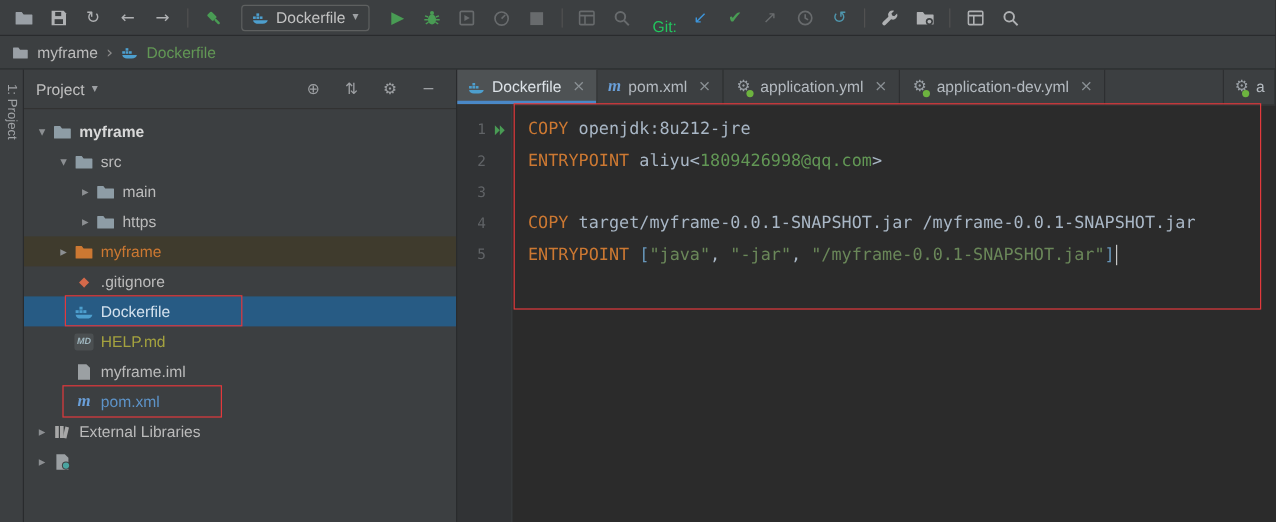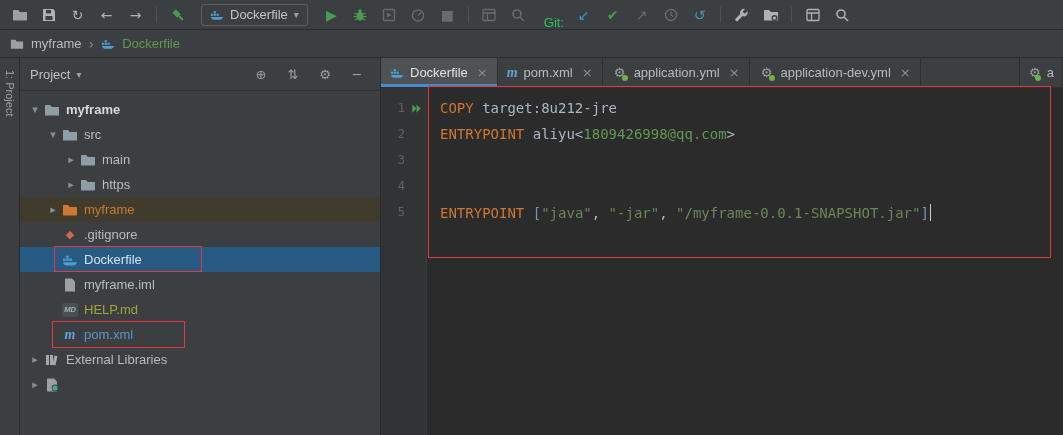--- a/index.html
+++ b/index.html
@@ -337,34 +337,34 @@
         <span class="fic">
             <svg class="i16 docker">
               <use href="#i-docker"></use>
             </svg>
           </span>
         <span class="lbl c-sel">Dockerfile</span>
       </div>
       <div class="row ind1">
         <span class="arr"></span>
         <span class="fic">
-            <svg class="i16 gfile">
-              <use href="#i-file"></use>
-            </svg>
-          </span>
-        <span class="lbl">myframe.iml</span>
-      </div>
-      <div class="row ind1">
-        <span class="arr"></span>
-        <span class="fic">
             <span class="chip mdchip">
               <i>MD</i>
             </span>
           </span>
         <span class="lbl c-md">HELP.md</span>
+      </div>
+      <div class="row ind1">
+        <span class="arr"></span>
+        <span class="fic">
+            <svg class="i16 gfile">
+              <use href="#i-file"></use>
+            </svg>
+          </span>
+        <span class="lbl">myframe.iml</span>
       </div>
       <div class="row ind1">
         <span class="arr"></span>
         <span class="fic">
             <span class="mvn glyph">m</span>
           </span>
         <span class="lbl c-pom">pom.xml</span>
       </div>
       <div class="row ind0">
         <span class="arr glyph">▸</span>
@@ -428,35 +428,36 @@
     <div class="editorbody">
       <div class="gutterbg"></div>
       <div class="code">
         <div class="cl">
           <span class="num">1</span>
           <span class="gict">
               <svg viewBox="0 0 16 16">
                 <use href="#i-run2"></use>
               </svg>
             </span>
-          <span class="src"><span class="k">COPY</span><span class="p"> target:8u212-jre</span></span>
+          <span class="src"><span class="k">COPY</span><span class="p"> openjdk:8u212-jre</span></span>
         </div>
         <div class="cl">
           <span class="num">2</span>
           <span class="gict"></span>
           <span class="src"><span class="k">ENTRYPOINT</span><span class="p"> aliyu&lt;</span><span class="e">1809426998@qq.com</span><span class="p">&gt;</span></span>
         </div>
         <div class="cl">
           <span class="num">3</span>
           <span class="gict"></span>
           <span class="src"></span>
         </div>
         <div class="cl">
           <span class="num">4</span>
           <span class="gict"></span>
+          <span class="src"><span class="k">COPY</span><span class="p"> target/myframe-0.0.1-SNAPSHOT.jar /myframe-0.0.1-SNAPSHOT.jar</span></span>
         </div>
         <div class="cl">
           <span class="num">5</span>
           <span class="gict"></span>
           <span class="src"><span class="k">ENTRYPOINT</span><span class="p"> </span><span class="b">[</span><span class="s">"java"</span><span class="p">, </span><span class="s">"-jar"</span><span class="p">, </span><span class="s">"/myframe-0.0.1-SNAPSHOT.jar"</span><span class="b">]</span><span class="cursor"></span></span>
         </div>
       </div>
     </div>
   </div>
 </div>

